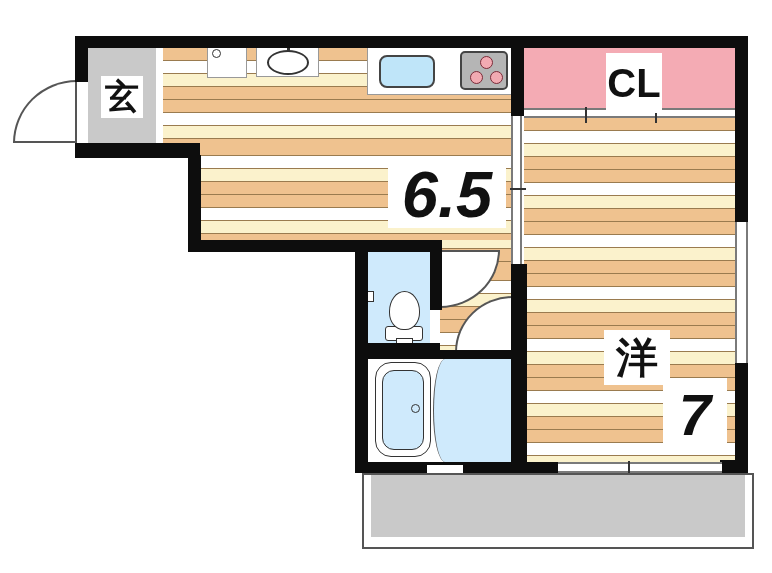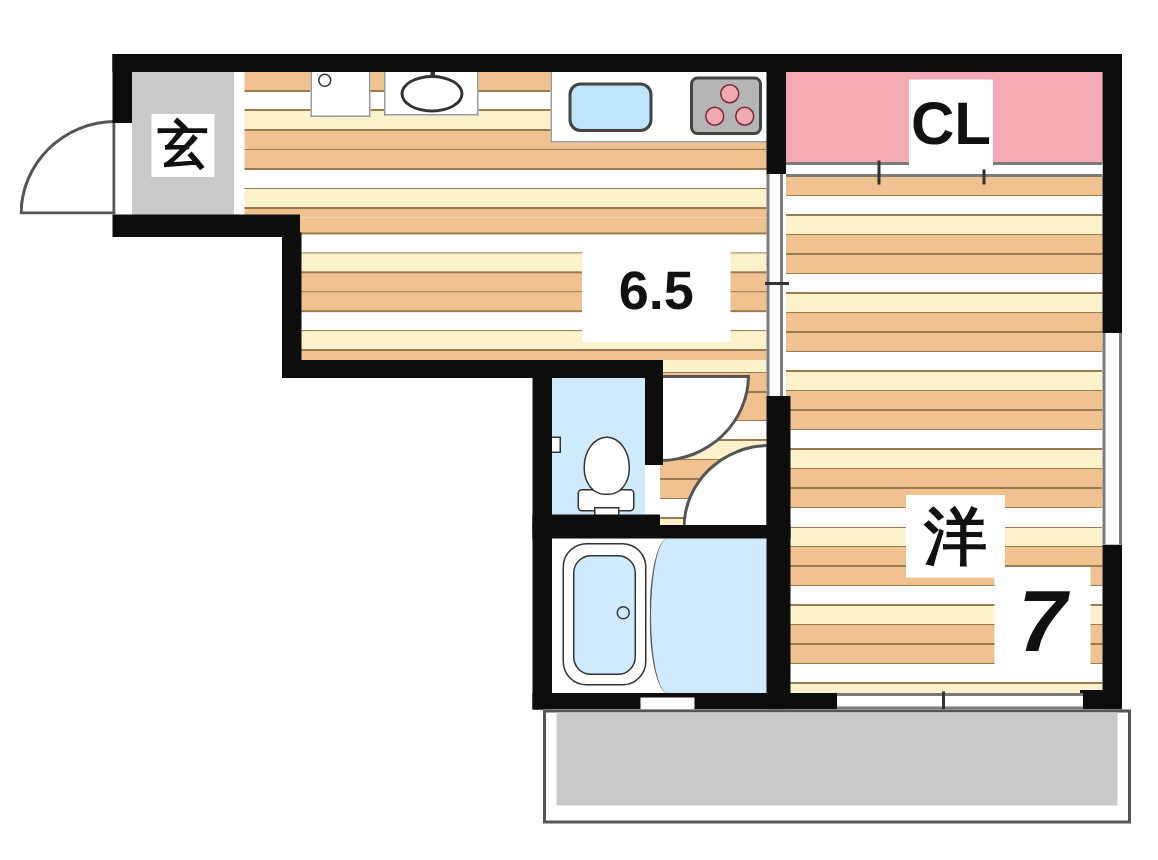--- a/index.html
+++ b/index.html
@@ -98,21 +98,21 @@
   </div>
   <div class="abs slide-h" style="left:558px;top:462px;width:164px;height:11px;">
     <div class="abs tick-v" style="left:70px;"></div>
   </div>
   <div class="abs slide-v" style="left:735px;top:222px;width:13px;height:141px;"></div>
 
   <div class="abs" style="left:362px;top:473px;width:392px;height:76px;background:#fff;border:2px solid #555;">
     <div class="abs" style="left:7px;top:0px;right:7px;bottom:10px;background:#c9c9c9;"></div>
   </div>
 
-  <div class="abs chip" style="left:388px;top:160px;width:99px;height:68px;font-size:36px;font-weight:900;">
+  <div class="abs chip" style="left:388px;top:160px;width:118px;height:68px;font-size:65px;font-weight:900;font-style:italic;">
     <span>6.5</span>
   </div>
   <div class="abs chip" style="left:606px;top:53px;width:56px;height:60px;font-size:40px;font-weight:700;">
     <span>CL</span>
   </div>
   <div class="abs chip" style="left:604px;top:330px;width:66px;height:55px;font-size:42px;font-weight:700;">
     <span>洋</span>
   </div>
   <div class="abs chip" style="left:663px;top:378px;width:64px;height:72px;font-size:58px;font-weight:800;font-style:italic;">
     <span>7</span>

